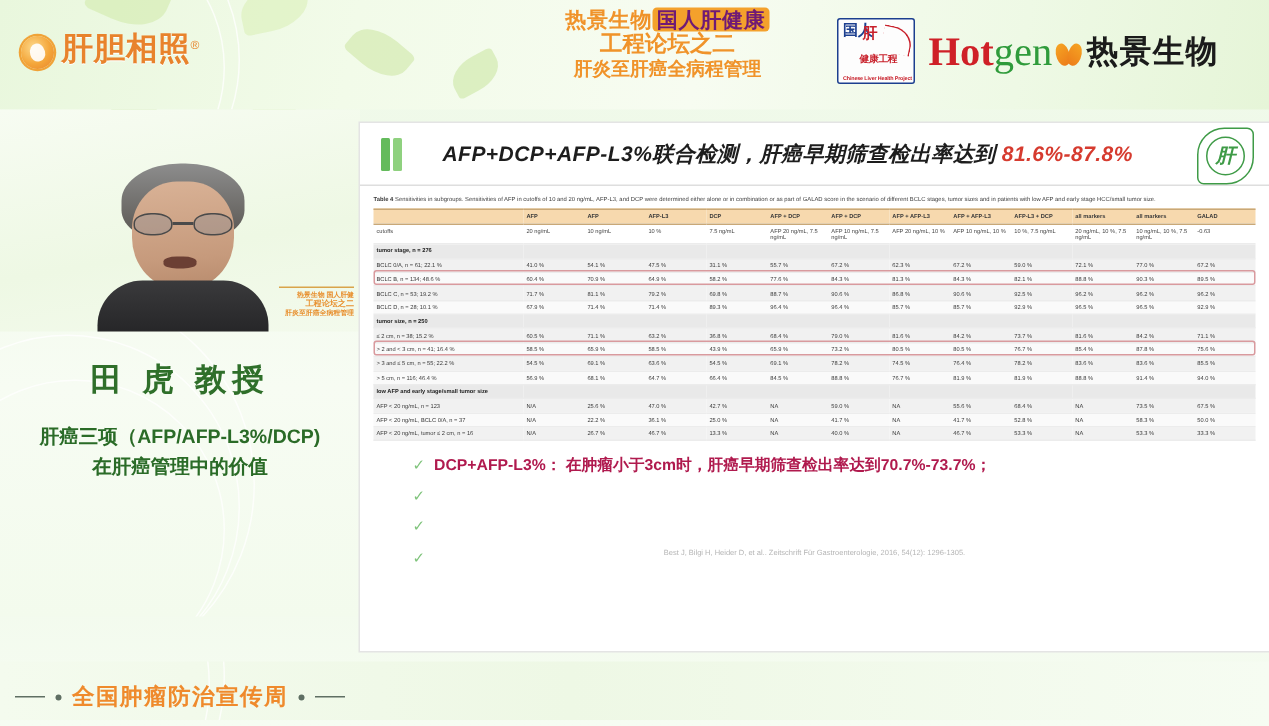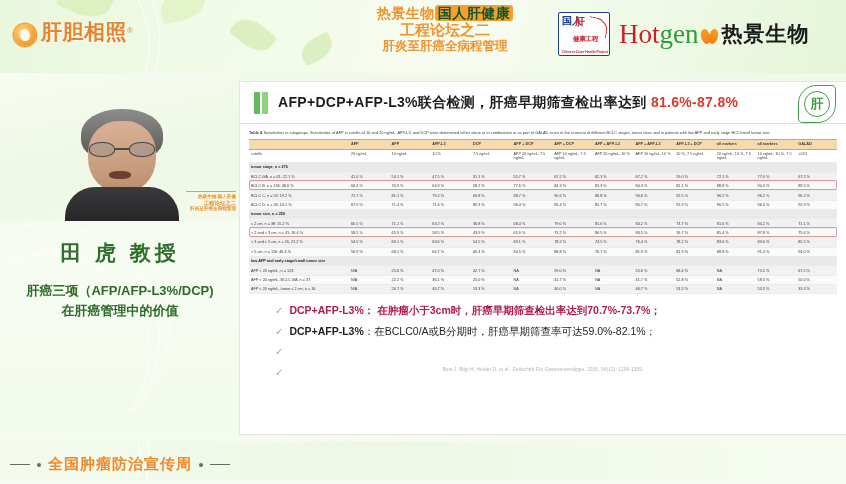--- a/index.html
+++ b/index.html
@@ -59,21 +59,21 @@
     text-shadow: 0 1px 0 #fff;
   }
   #brand-reg { font-size: 8px; color: #e8832c; vertical-align: super; }
 
   #forum-title {
     position: absolute; left: 340px; top: 6px; width: 210px;
     text-align: center; line-height: 1.08;
   }
   .ft-l1 { font-size: 14px; font-weight: 700; color: #f0932a; letter-spacing: .5px;}
   .ft-l1 .hl {
-    color: #14532d; background: #f4a12c; padding: 0 3px; border-radius: 3px;
+    color: #701a75; background: #f4a12c; padding: 0 3px; border-radius: 3px;
     -webkit-text-stroke: 0;
   }
   .ft-l2 { font-size: 15px; font-weight: 700; color: #f0932a; margin-top: 1px;}
   .ft-l3 { font-size: 12.5px; font-weight: 700; color: #f0932a; margin-top: 2px;}
 
   #sponsor-block {
     position: absolute; left: 558px; top: 12px;
     display: flex; align-items: center; gap: 9px;
   }
   #clhp-logo {
@@ -102,21 +102,21 @@
     position: absolute; right: 1px; top: 5px; width: 20px; height: 18px;
     border-top: 1.6px solid #c8202b; border-right: 1.6px solid #c8202b;
     border-radius: 0 70% 0 0; transform: rotate(12deg);
   }
   #hotgen-wrap { display: flex; flex-direction: column; gap: 1px; }
   #hotgen-row { display: flex; align-items: flex-end; gap: 3px; }
   #hotgen-word {
     font-family: "Liberation Serif", "DejaVu Serif", serif;
     font-size: 27px; line-height: .95; font-weight: 400;
   }
-  .hg-red { color: #cf2027; }
+  .hg-red { color: #cf2027; font-weight: bold; }
   .hg-grn { color: #2f9b3b; }
   #butterfly { position: relative; width: 17px; height: 20px; flex: none; }
   #butterfly::before, #butterfly::after {
     content: ""; position: absolute; top: 1px;
     width: 9px; height: 15px;
     background: linear-gradient(160deg, #f6a623 0%, #ec7a19 100%);
     border-radius: 60% 40% 55% 45%;
   }
   #butterfly::before { left: 0; transform: rotate(-22deg); }
   #butterfly::after { right: 0; transform: rotate(22deg) scaleX(-1); }
@@ -201,22 +201,23 @@
 
   
   #slide {
     position: absolute; left: 240px; top: 82px; width: 606px; height: 352px;
     background: #ffffff;
     box-shadow: 0 0 0 1px #e4e4e4;
     overflow: hidden;
   }
   #slide-titlebar {
     position: relative; height: 42px; padding: 0 14px;
-    display: flex; align-items: center; gap: 10px;
+    display: flex; align-items: center; gap: 27px;
     border-bottom: 1px solid #dedede;
+    font-style: italic;
   }
   #title-bars { display: flex; gap: 2px; flex: none; }
   .tb { width: 6px; height: 22px; border-radius: 1px; }
   .tb.a { background: #64bb5c; }
   .tb.b { background: #8fd17f; }
   #slide-title {
     font-size: 14px; font-weight: 700; color: #1d1d1d; letter-spacing: .3px;
     white-space: nowrap;
   }
   #slide-title .accent { color: #d63b2f; }
@@ -663,21 +664,20 @@
         <div class="hl-box" id="hl2" style="left: 0px; top: 88px; width: 100%; height: 10px;"></div>
       </div>
 
       <div id="bullets">
           <div class="bullet emph">
             <span class="check">✓</span>
             <span class="txt"><span class="strong">DCP+AFP-L3%</span><span>：  在肿瘤</span><span class="strong">小于3cm</span><span>时，肝癌早期筛查检出率达到</span><span class="strong">70.7%-73.7%</span><span>；</span></span>
           </div>
           <div class="bullet">
             <span class="check">✓</span>
-            <span class="txt"><span class="strong">DCP+AFP-L3%</span><span>：在BCLC0/A或B分期时，肝癌早期筛查率可达59.0%-82.1%；</span></span>
           </div>
           <div class="bullet emph">
             <span class="check">✓</span>
           </div>
           <div class="bullet">
             <span class="check">✓</span>
           </div>
         </div>
 
       <div id="reference">Best J, Bilgi H, Heider D, et al.. Zeitschrift Für Gastroenterologie, 2016, 54(12): 1296-1305.</div>

